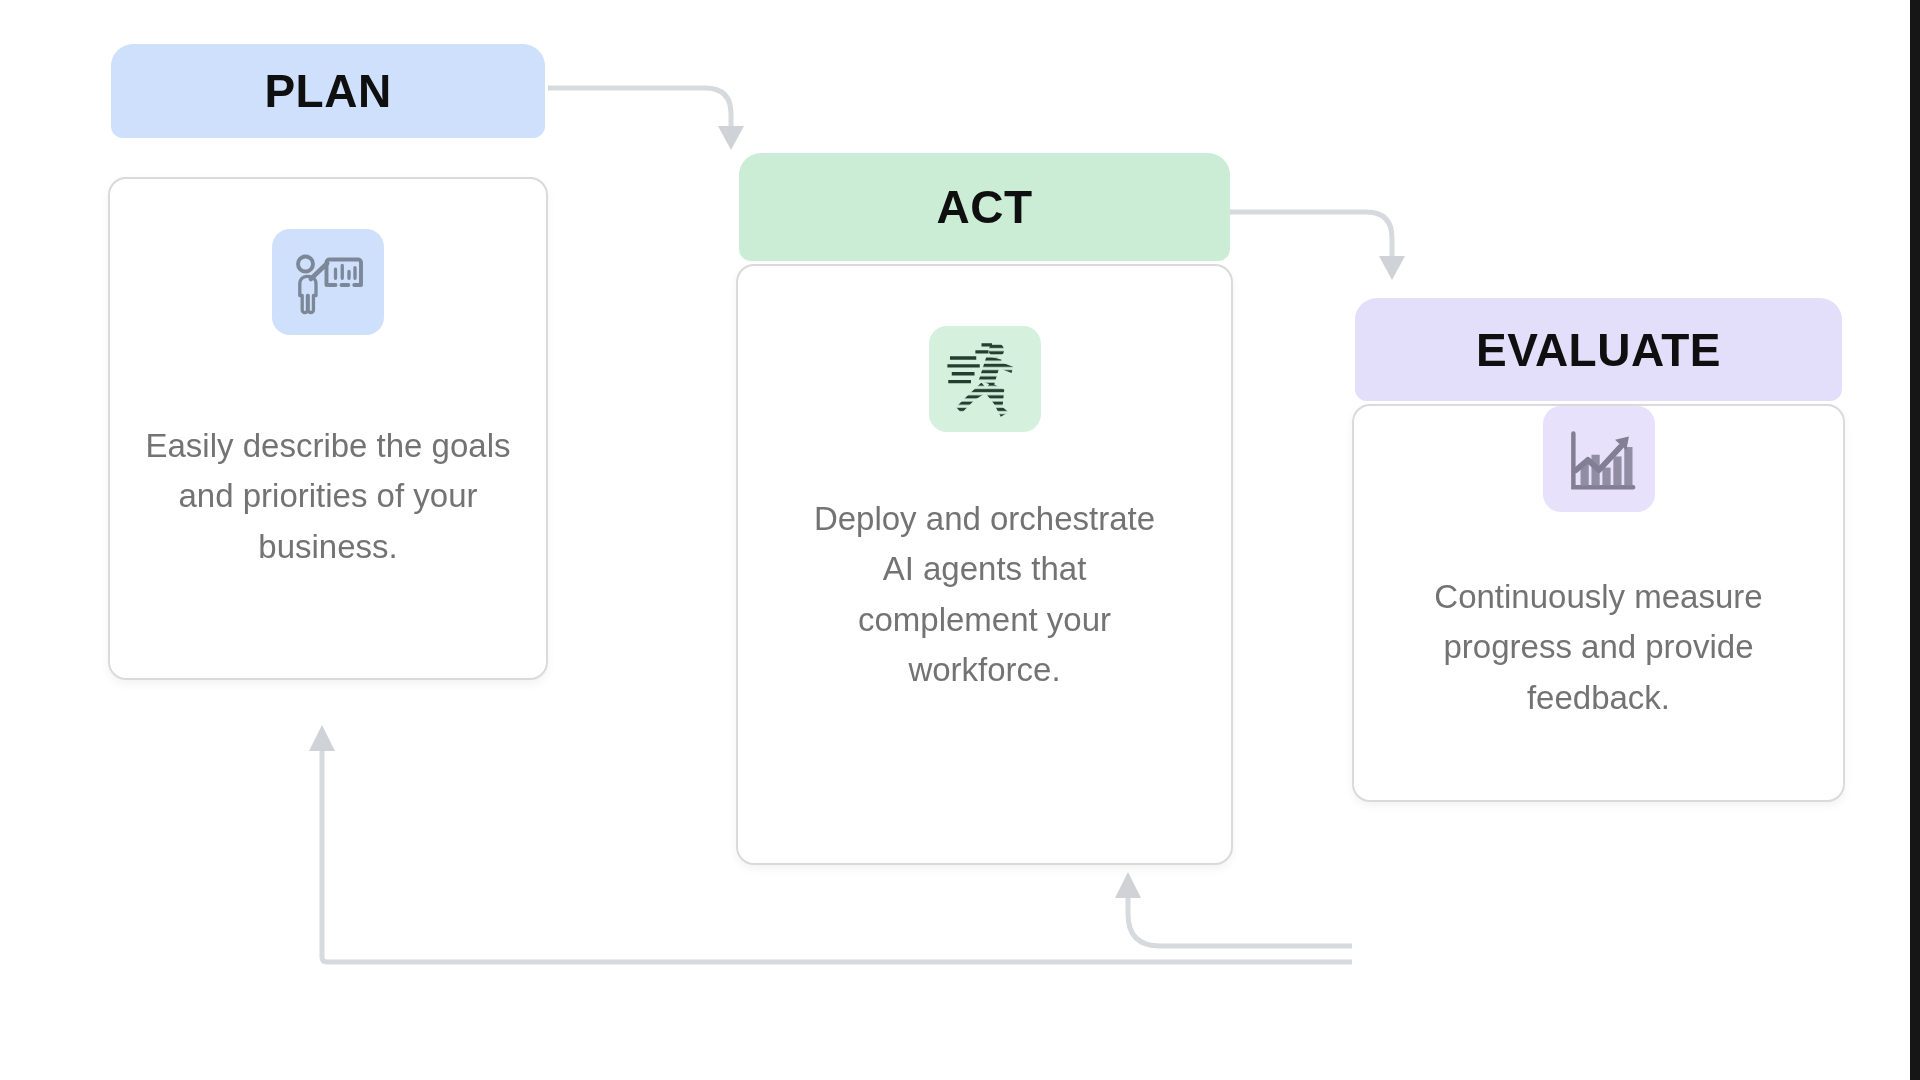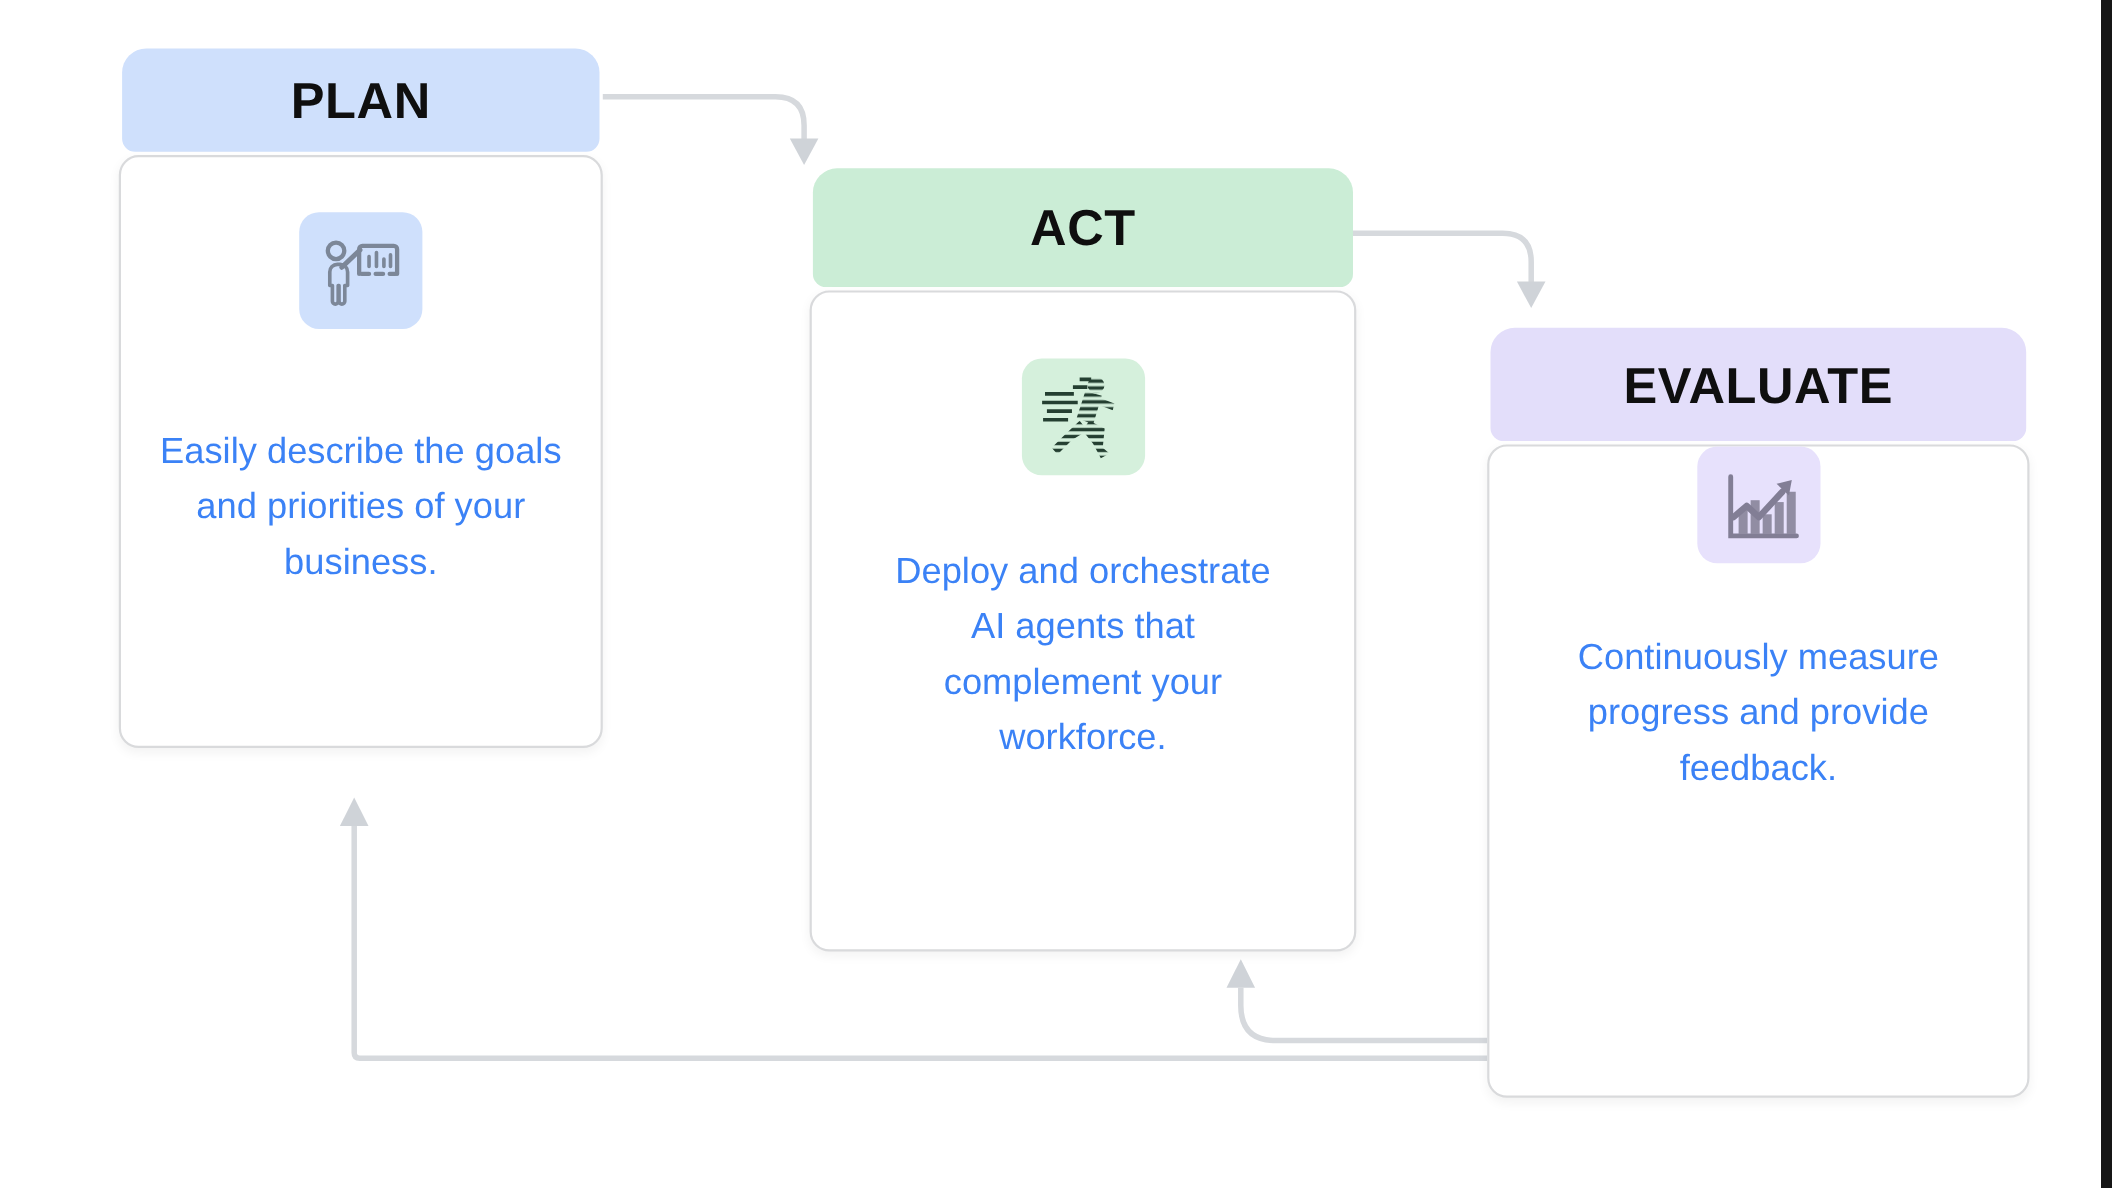--- a/index.html
+++ b/index.html
@@ -22,37 +22,37 @@
     flex:1 1 auto;background:#ffffff;border:2px solid #d9dadc;border-radius:18px;
     box-shadow:0 4px 10px rgba(0,0,0,0.05);
     display:flex;flex-direction:column;align-items:center;
   }
   .icon-tile{
     width:112px;height:106px;border-radius:18px;flex:0 0 auto;
     display:flex;align-items:center;justify-content:center;
   }
   .desc{
     margin:0;padding:0 20px;text-align:center;white-space:pre-line;
-    font-size:33px;line-height:1.53;color:#3b82f6;font-weight:400;
+    font-size:33px;line-height:1.53;color:#737373;font-weight:400;
   }
 
   
-  .card-plan{left:108px;top:44px;width:440px;height:636px;--hh:94px;}
+  .card-plan{left:108px;top:44px;width:440px;height:636px;gap:36px;--hh:94px;}
   .card-plan .card-body{padding-top:50px;}
   .card-plan .desc{margin-top:86px;}
   .card-plan .card-header{background:#cfe0fc;}
   .card-plan .icon-tile{background:#cfe0fc;}
 
   .card-act{left:712px;top:153px;width:497px;height:712px;padding-left:24px;--hh:108px;}
   .card-act .card-body{padding-top:60px;}
   .card-act .desc{margin-top:62px;}
   .card-act .card-header{background:#cbedd6;}
   .card-act .icon-tile{background:#d5f0dc;}
 
-  .card-evaluate{left:1352px;top:298px;width:493px;height:700px;--hh:103px;}
+  .card-evaluate{left:1352px;top:298px;width:493px;height:504px;--hh:103px;}
   .card-evaluate .card-body{}
   .card-evaluate .desc{margin-top:60px;}
   .card-evaluate .card-header{background:#e3defa;}
   .card-evaluate .icon-tile{background:#e7e1fc;}
 
   .edge-strip{position:absolute;right:0;top:0;width:10px;height:1080px;background:#161616;}
 </style>
 </head>
 <body>
 

